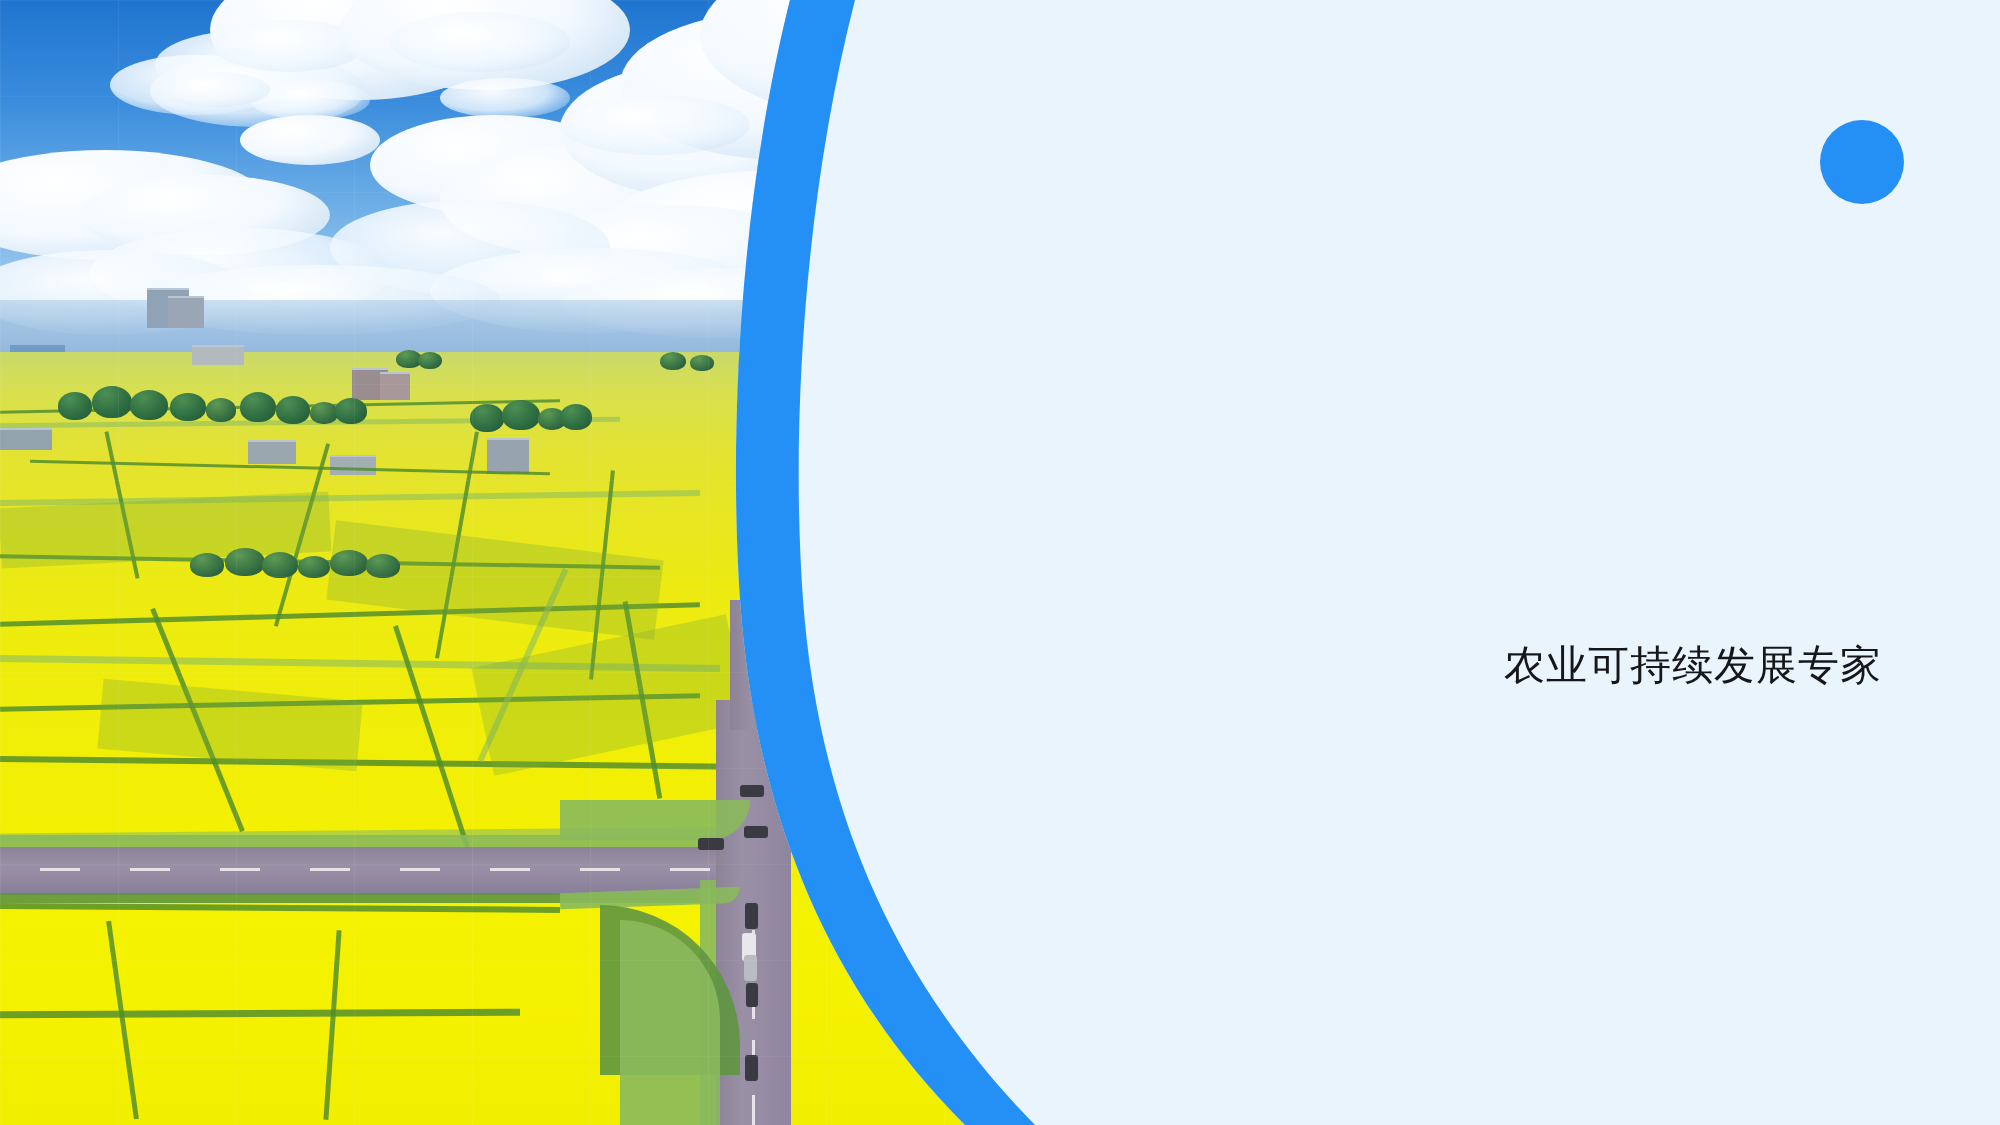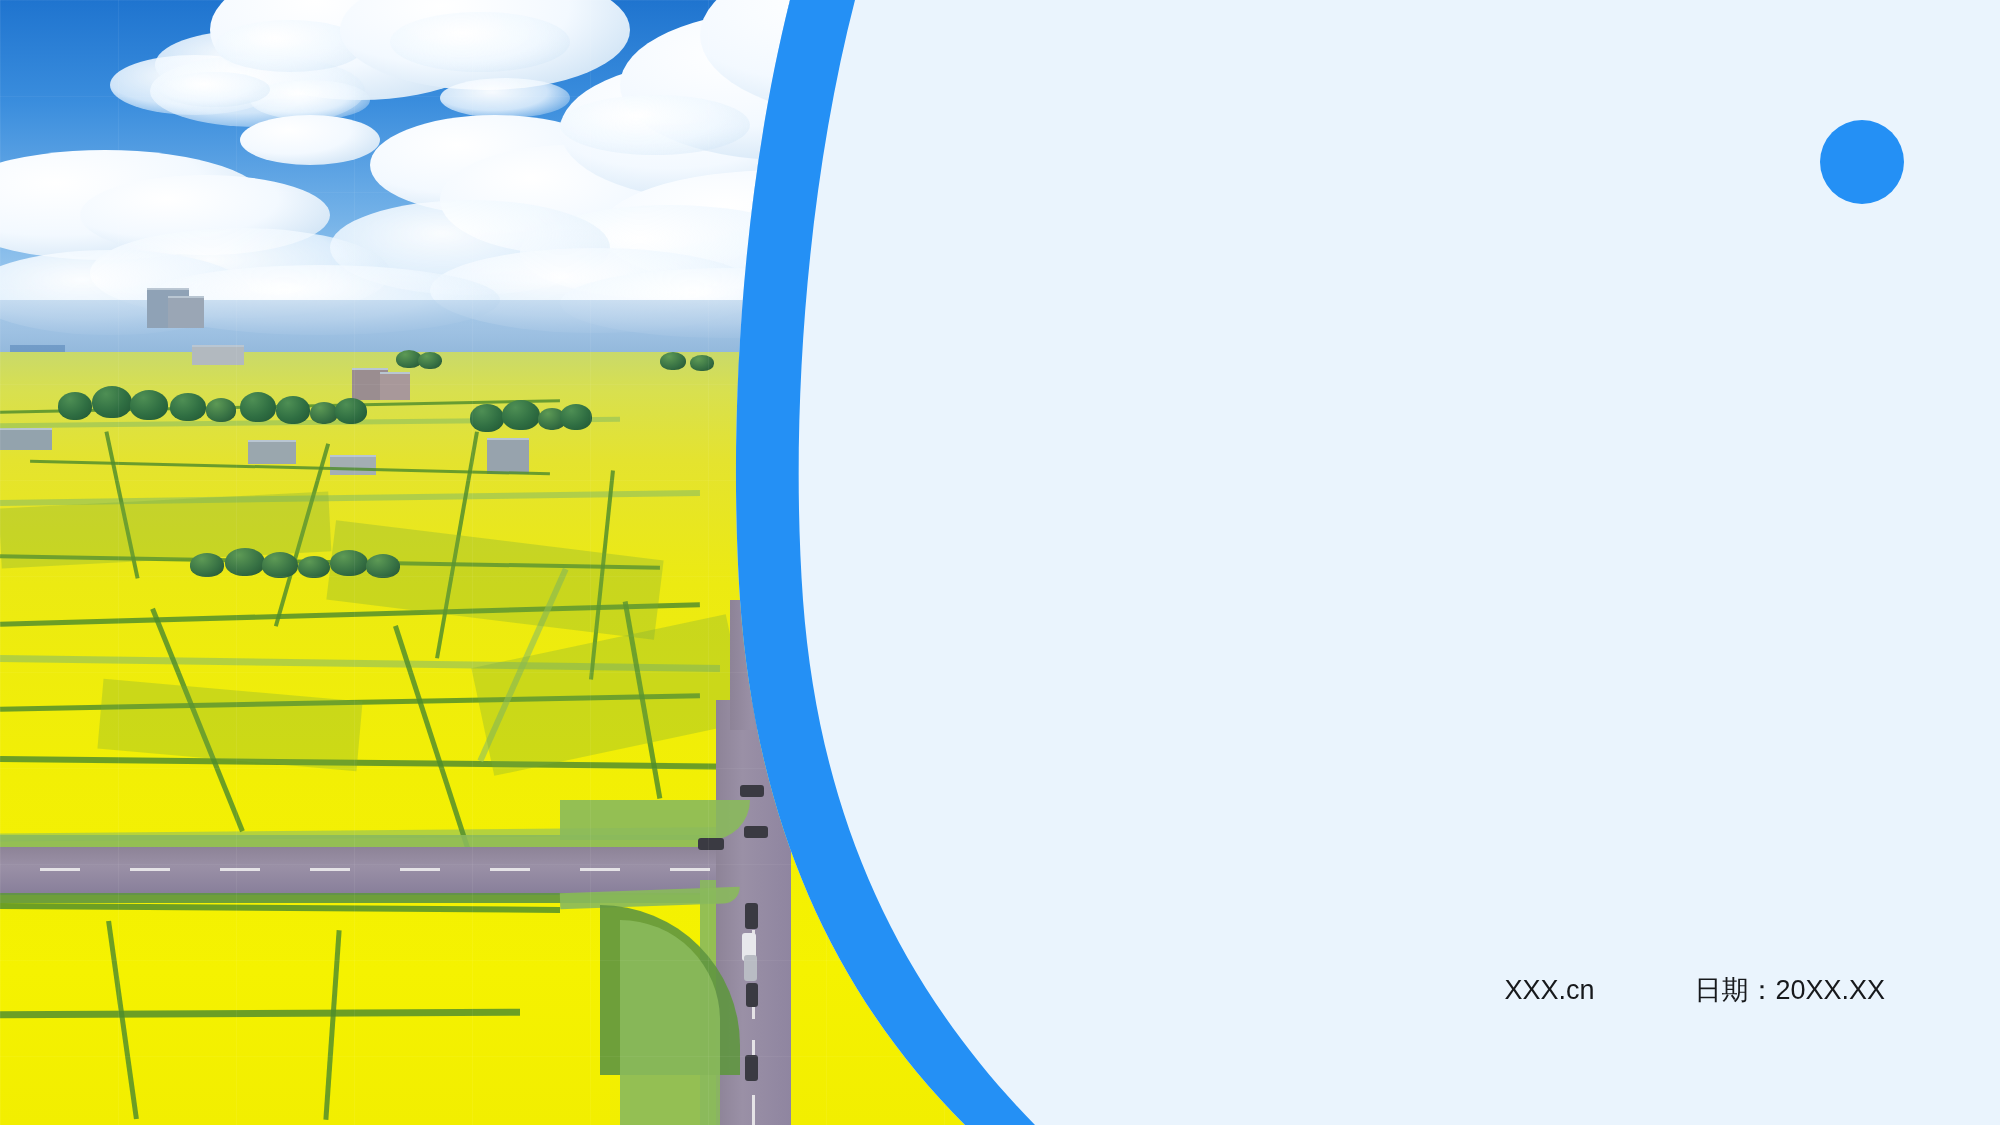--- a/index.html
+++ b/index.html
@@ -353,19 +353,16 @@
   </div>
 
   <svg class="curve-band" viewBox="0 0 1100 1125" preserveAspectRatio="none">
     <path d="M790,0 C742,190 728,420 740,600 C754,800 820,980 965,1125
              L1035,1125 C888,975 818,800 803,600 C790,420 806,190 855,0 Z" fill="#2490f5"></path>
   </svg>
 
   <div class="dot"></div>
 
 
-
-  <div class="footer">
-    <span>XXX.cn</span>
-    <span>日期：20XX.XX</span>
-  </div>
+  <div class="subtitle">农业可持续发展专家</div>
+
 
 </div>
 
 </body></html>

